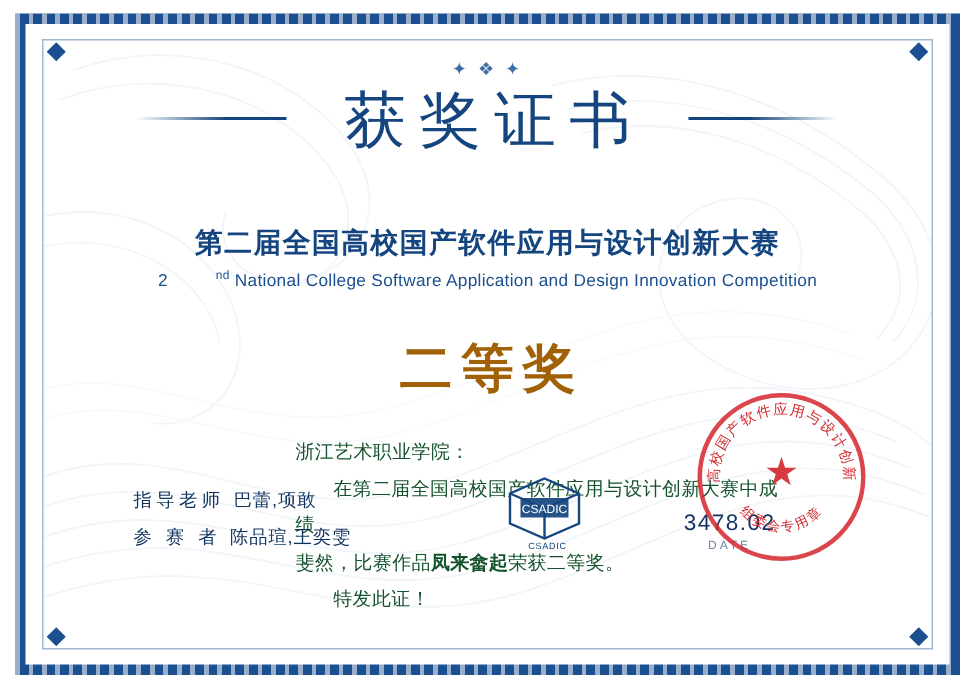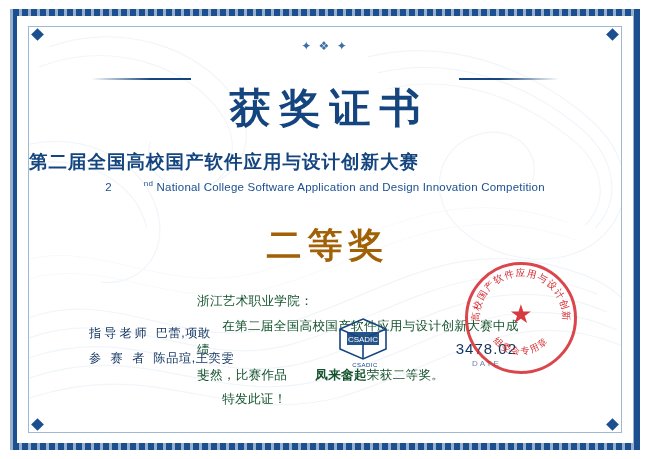--- a/index.html
+++ b/index.html
@@ -86,26 +86,25 @@
   .title-wrap {
     position: absolute;
     top: 30px;
     left: 0;
     right: 0;
     text-align: center;
   }
   .title {
     font-family: "Liberation Serif", serif;
     font-size: 41px;
-    font-weight: bold;
+    font-weight: normal;
     color: #14457f;
     letter-spacing: 9px;
     text-indent: 9px;
     line-height: 1.15;
-    margin-top: 28px;
   }
   .title-rule-left, .title-rule-right {
     position: absolute;
     top: 51px;
     height: 2px;
     width: 100px;
     background: linear-gradient(90deg, rgba(20,69,127,0) 0%, #14457f 60%);
   }
   .title-rule-left { left: 62px; }
   .title-rule-right {
@@ -118,21 +117,21 @@
     left: 0; right: 0;
     text-align: center;
     color: #3f6ea5;
     font-size: 12px;
     letter-spacing: 2px;
   }
   .comp-name {
     position: absolute;
     top: 122px;
     left: 0; right: 0;
-    text-align: left;
+    text-align: center;
     font-family: "Liberation Serif", serif;
     font-size: 18.5px;
     font-weight: bold;
     color: #14457f;
     letter-spacing: 1px;
   }
   .comp-name-en {
     position: absolute;
     top: 152px;
     left: 0; right: 0;
@@ -162,21 +161,21 @@
     position: absolute;
     top: 262px;
     left: 168px;
     width: 330px;
     font-size: 12.6px;
     color: #14532d;
     line-height: 1.95;
     letter-spacing: 0.3px;
   }
   .body-text .indent { text-indent: 2em; display: block; }
-  .body-text b { font-weight: bold; margin-left: 28px; }
+  .body-text b { font-weight: bold; }
   .footer {
     position: absolute;
     left: 60px;
     bottom: 60px;
     font-size: 12.2px;
     color: #10335f;
     line-height: 2.1;
   }
   .footer .label {
     letter-spacing: 3px;

